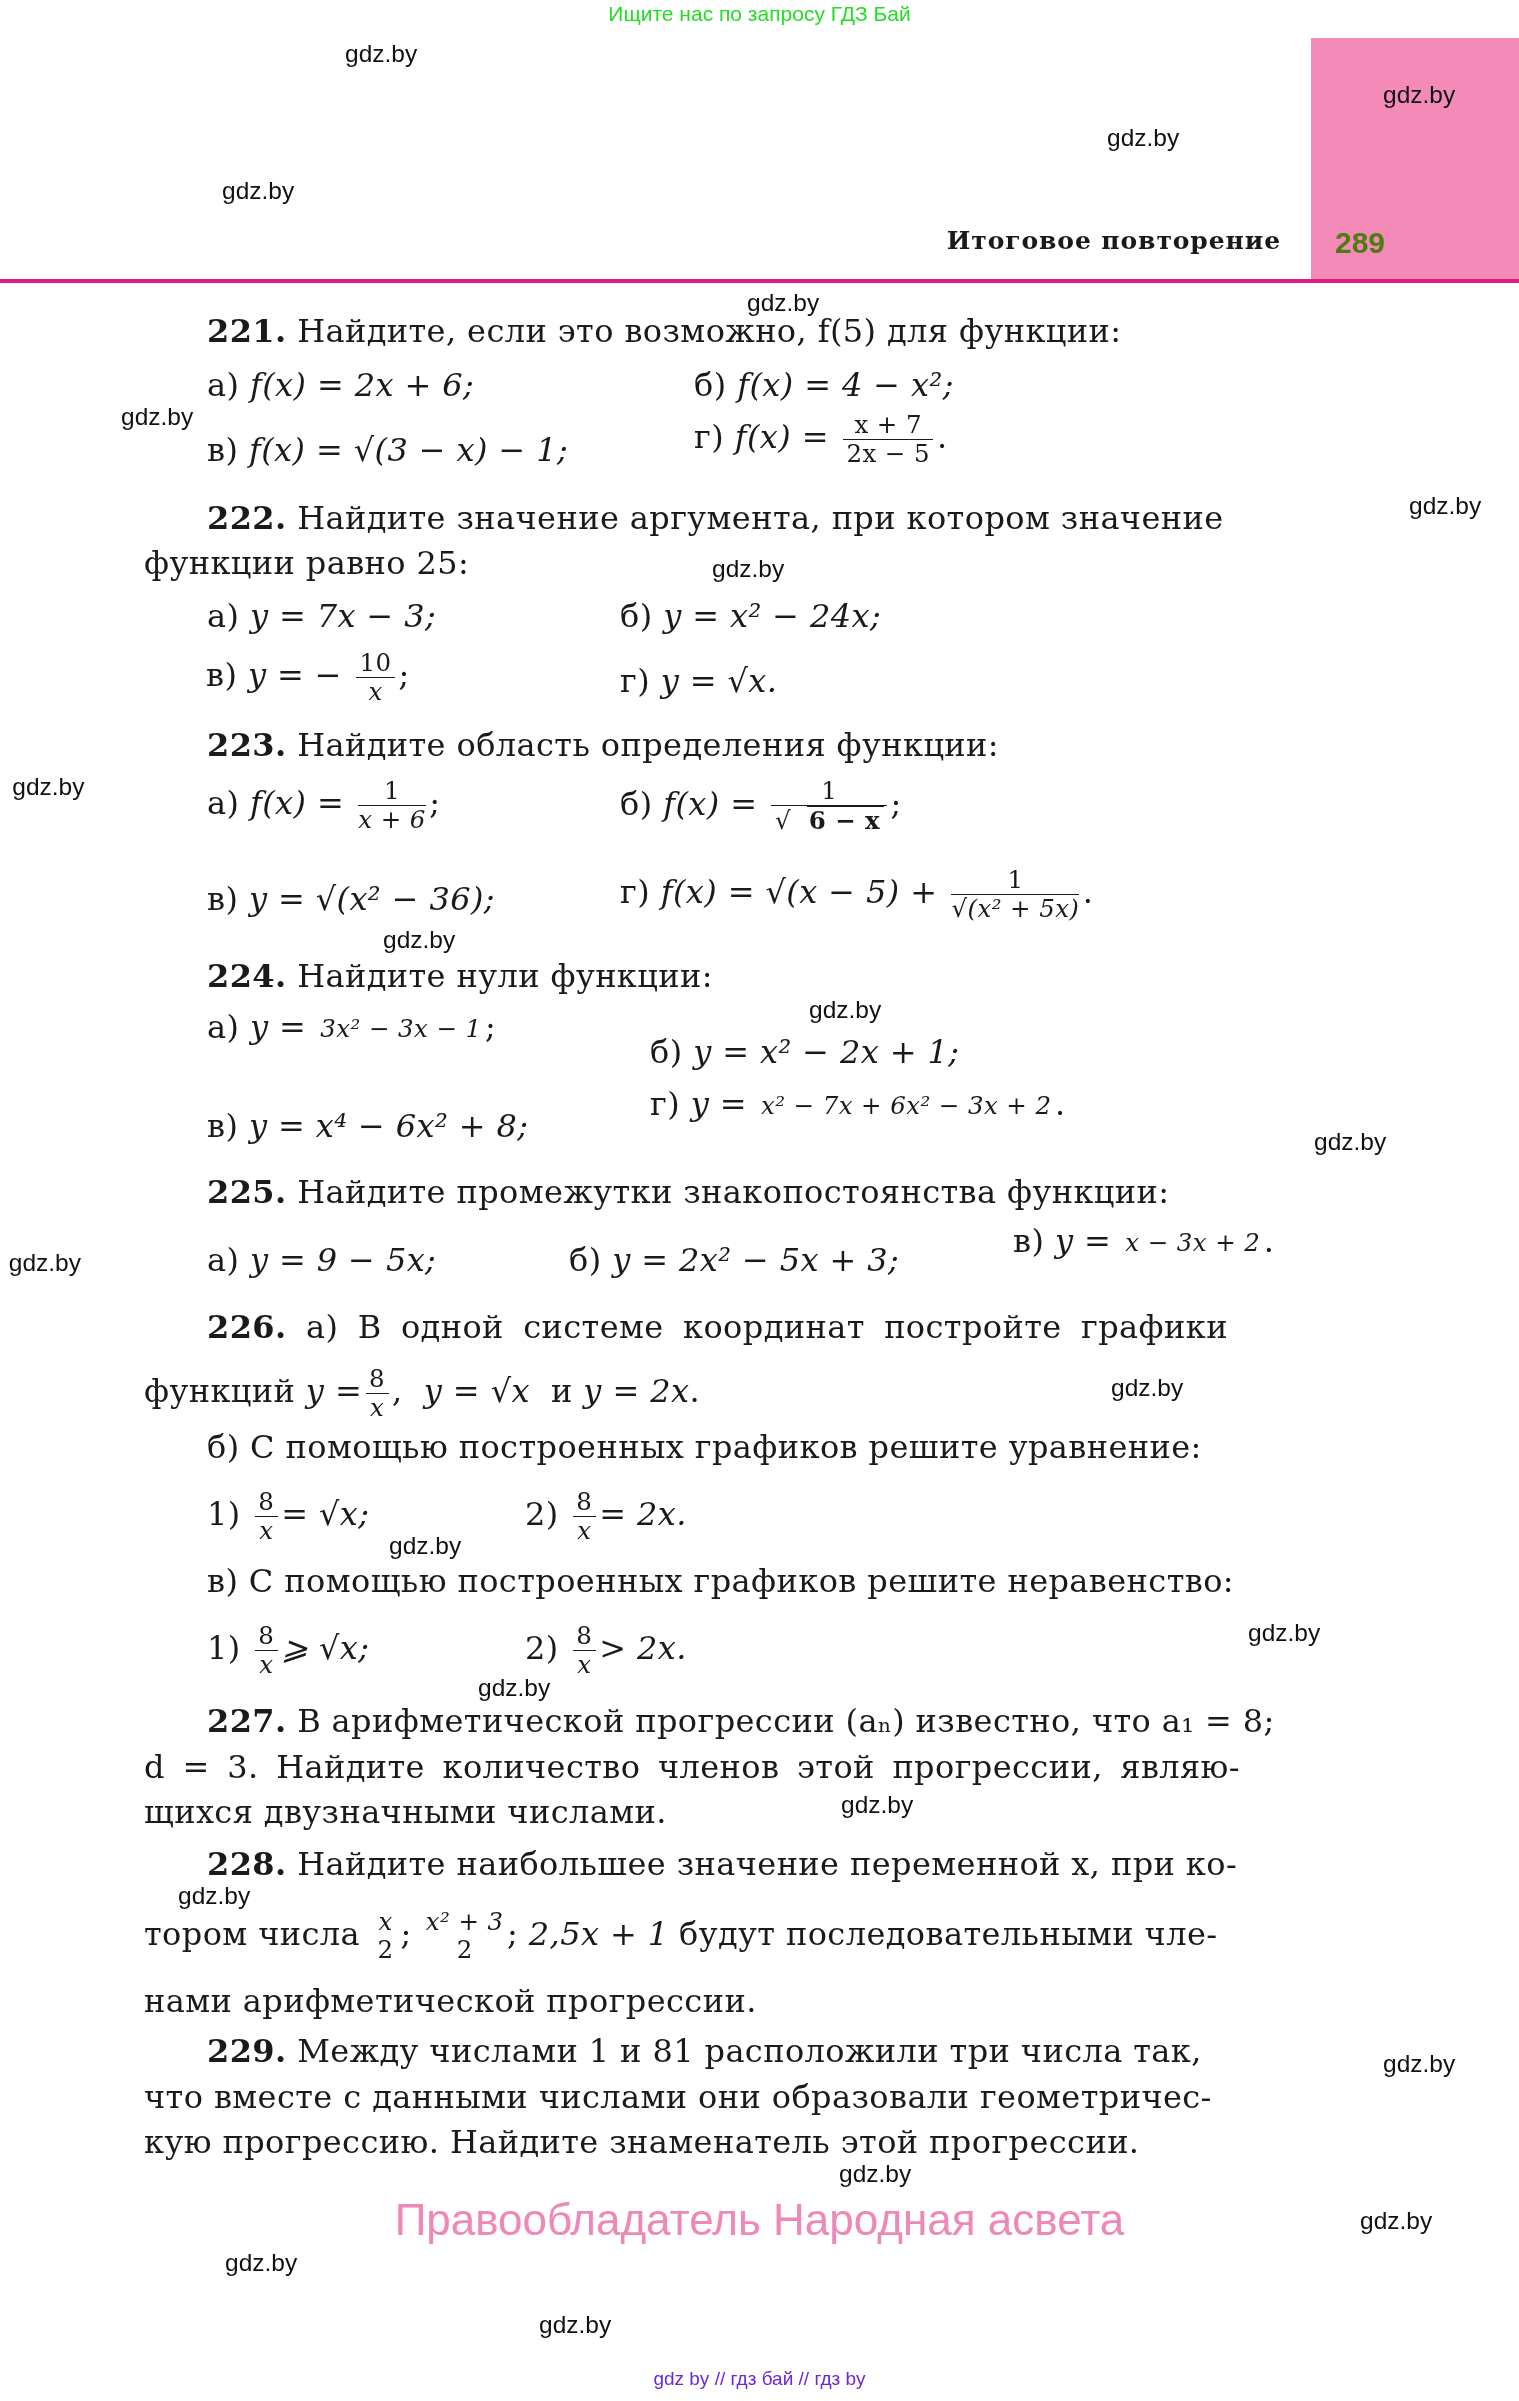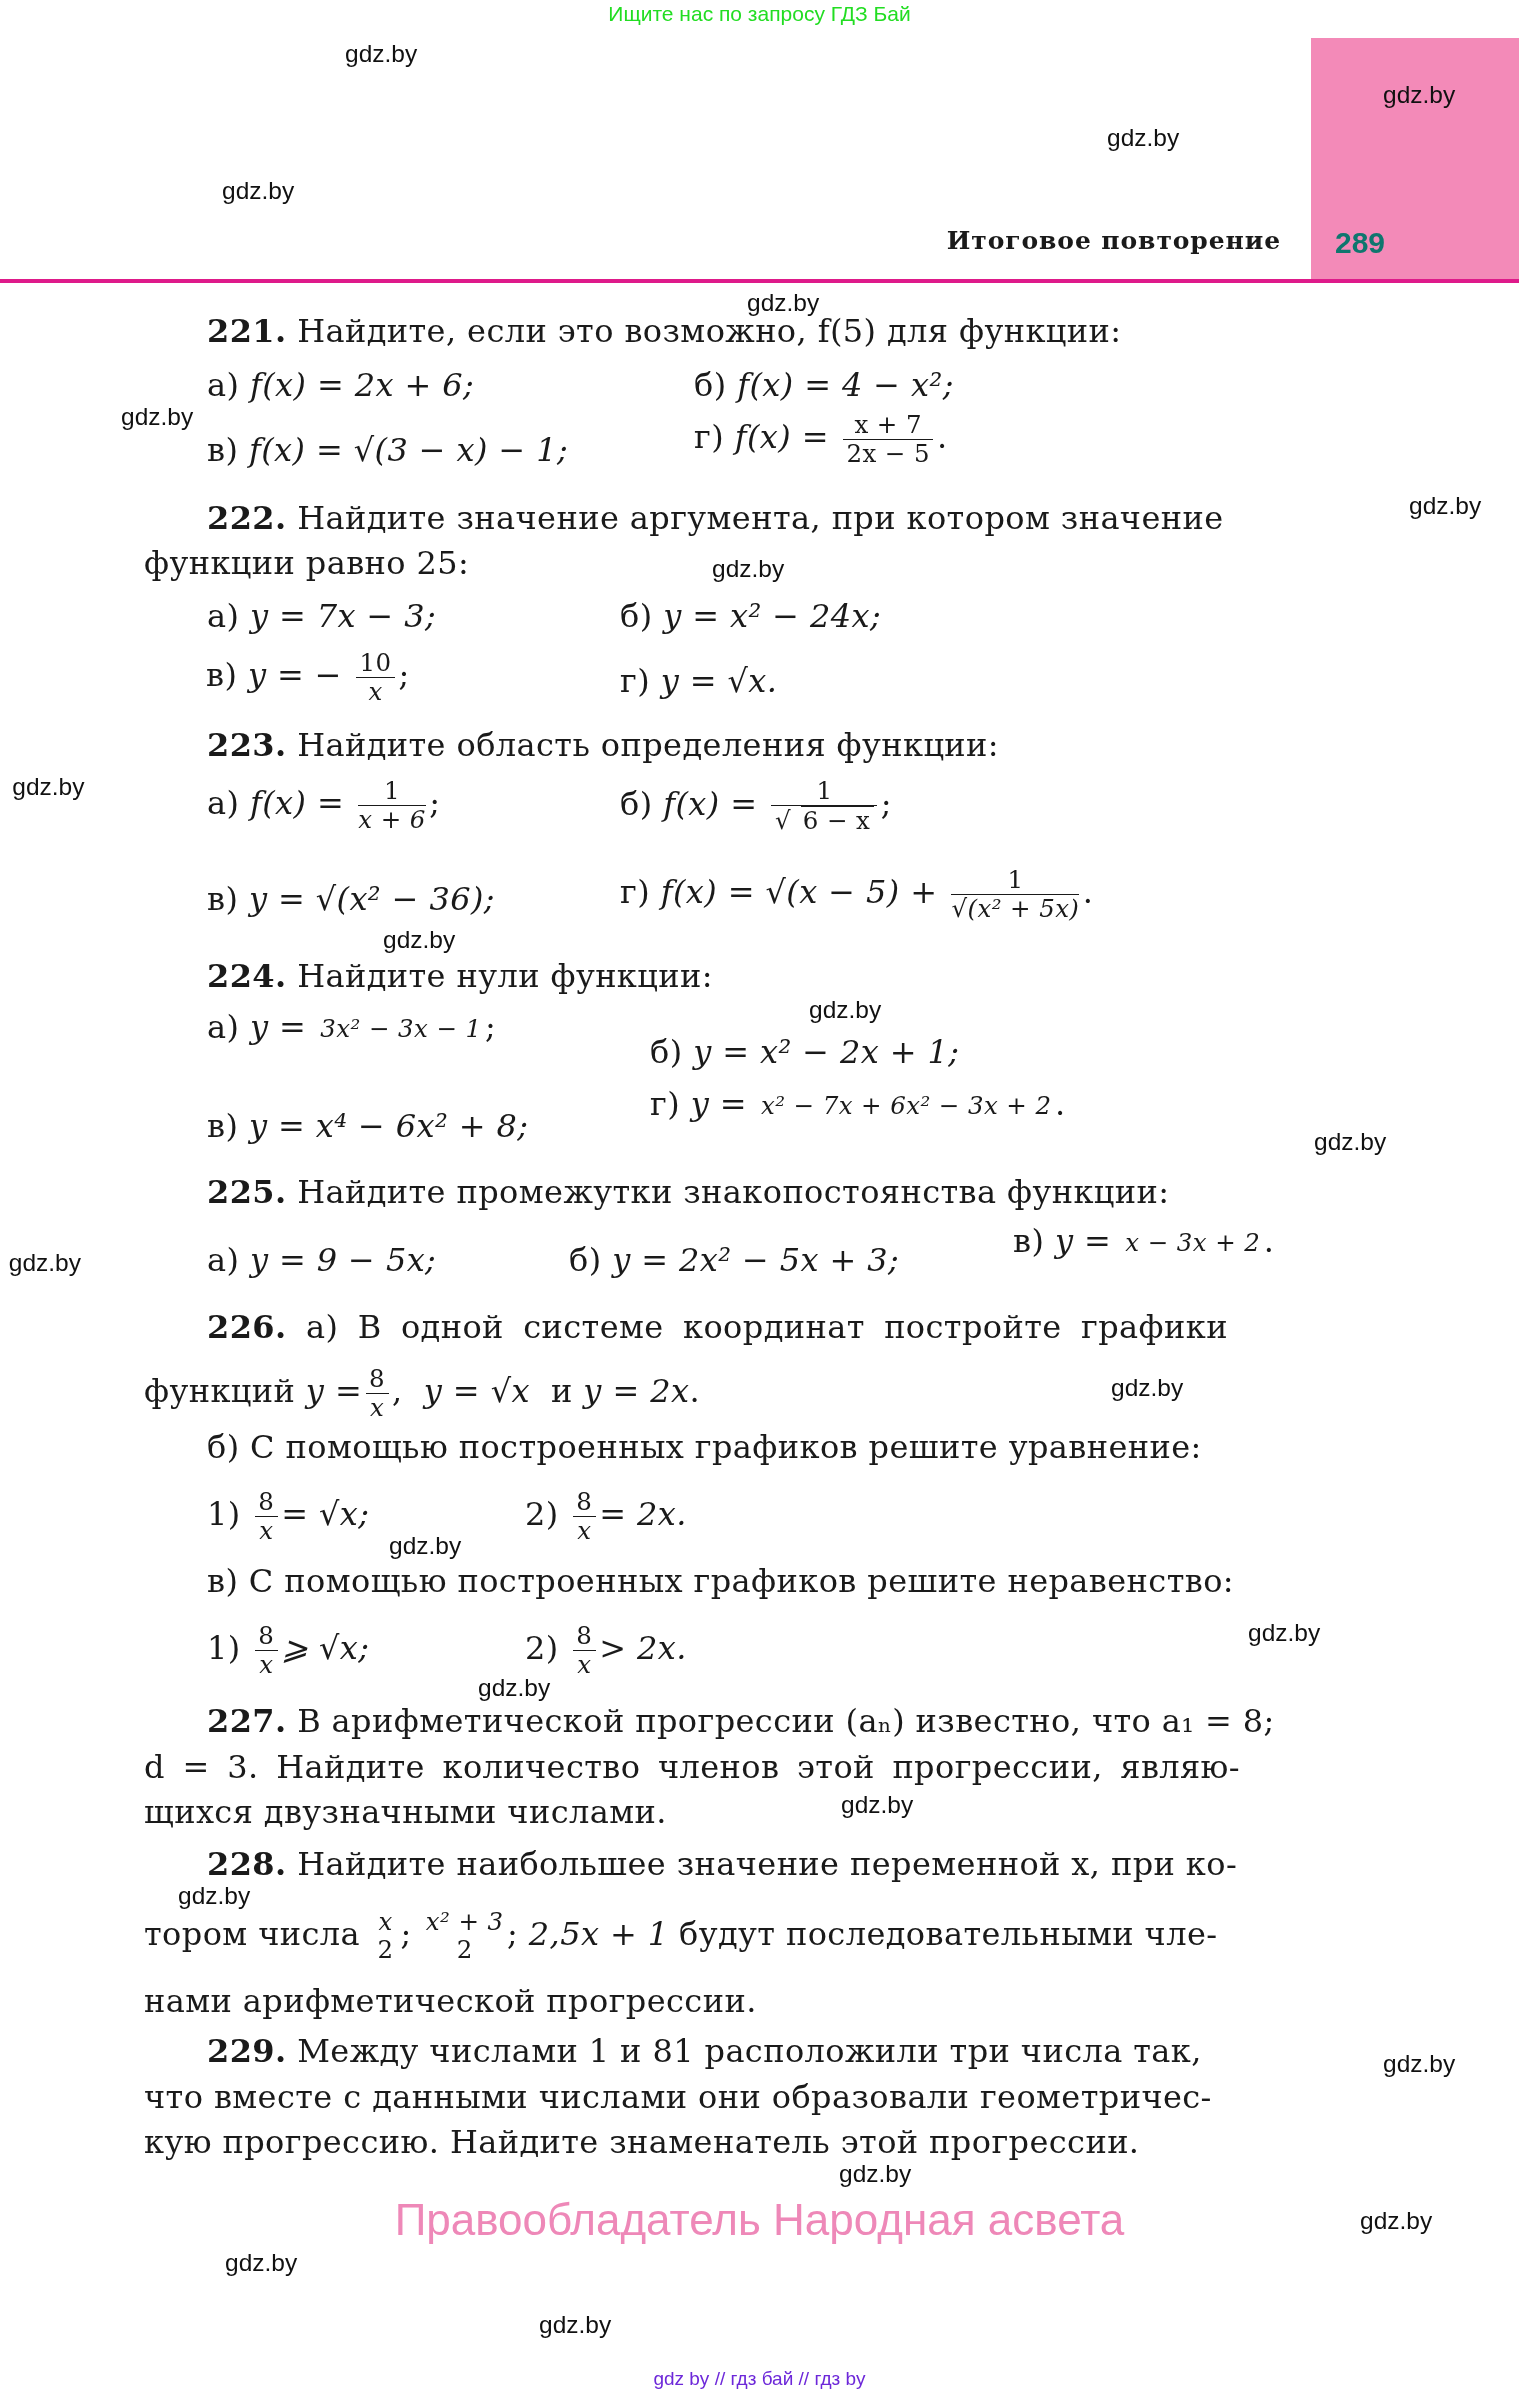--- a/index.html
+++ b/index.html
@@ -2,32 +2,32 @@
 <html style="font-size:14px"><head>
 <meta charset="utf-8">
 <style>
   html, body { margin:0; padding:0; background:#ffffff; }
   body { width:1519px; height:2401px; position:relative; overflow:hidden;
          font-family:"DejaVu Serif", "Liberation Serif", serif; color:#1a1a1a; }
   .abs { position:absolute; white-space:nowrap; }
   .top-banner { left:0; width:1519px; top:1.8px; text-align:center; color:#22dd22;
                 font-family:"Liberation Sans", sans-serif; font-size:21px; }
   .pink-tab { position:absolute; left:1311px; top:38px; width:208px; height:242px; background:#f38ab8; }
-  .page-num { left:1335px; top:226px; color:#0f766e; font-family:"Liberation Sans", sans-serif; font-weight:bold; font-size:30px; }
+  .page-num { left:1335px; top:226px; color:#4d7c0f; font-family:"Liberation Sans", sans-serif; font-weight:bold; font-size:30px; }
   .running-head { right:238px; top:226px; font-family:"DejaVu Serif", serif; font-weight:bold; font-size:25px; letter-spacing:0.9px; }
   .rule { position:absolute; left:0; top:279px; width:1519px; height:4.4px; background:#de1a8a; }
   .wm { font-family:"Liberation Sans", sans-serif; font-size:24.5px; color:#111; }
   .line { font-size:32px; letter-spacing:0.4px; }
   .num { font-weight:bold;margin-top:12px; }
   .m { font-family:"DejaVu Serif", serif; }
   i { font-style:italic; }
   .frac { display:inline-block; vertical-align:middle; text-align:center; font-size:24.5px; line-height:1.15; margin:0 3.5px; }
   .frac > span { display:block; padding:0 3.5px; }
   .frac > span.n { border-bottom:1.8px solid #1a1a1a; }
-  .sqrt { display:inline-block; border-top:1.8px solid #1a1a1a; padding:0 3.5px 0 1.8px; margin-left:10px; }
+  .sqrt { display:inline-block; border-top:1.8px solid #1a1a1a; padding:0 3.5px 0 1.8px; margin-left:16px;font-weight:bold; }
   .footer-copy { left:0; width:1519px; top:2195px; text-align:center; color:#ee88b8;
                  font-family:"Liberation Sans", sans-serif; font-size:44px; }
   .footer-links { left:0; width:1519px; top:2368px; text-align:center; color:#6d28d9;
                   font-family:"Liberation Sans", sans-serif; font-size:19px; }
 </style>
 </head>
 <body>
 
 <div class="abs top-banner">Ищите нас по запросу ГДЗ Бай</div>
 

